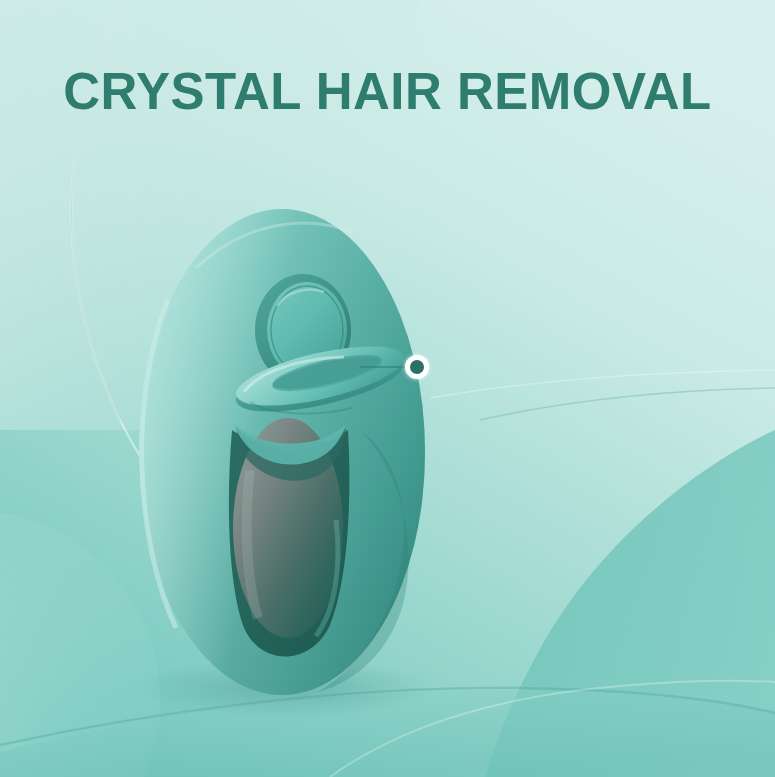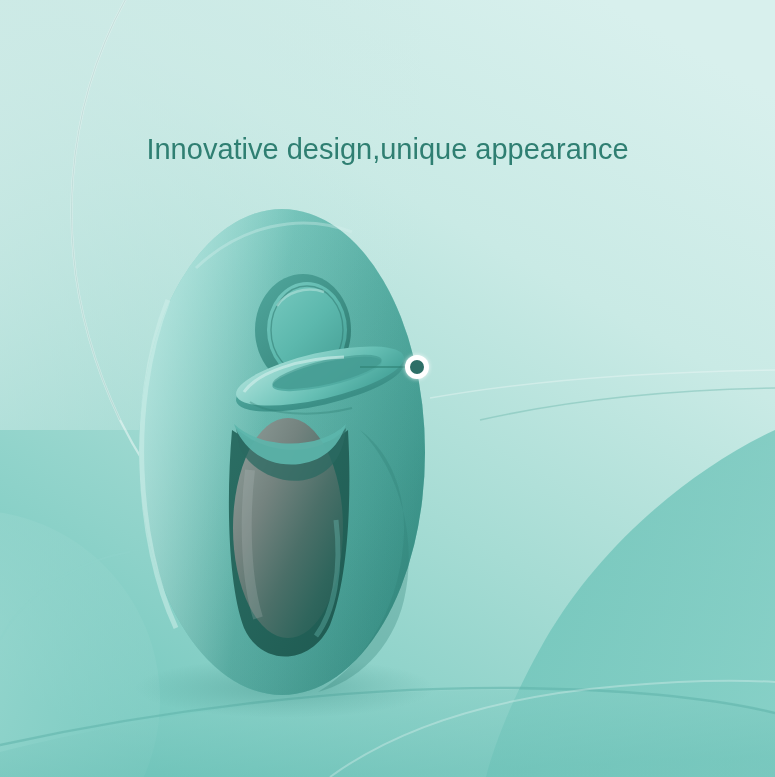--- a/index.html
+++ b/index.html
@@ -230,17 +230,17 @@
         <ellipse cx="327" cy="372" rx="56" ry="12" transform="rotate(-13 327 372)" fill="#3e938a" opacity="0.55"></ellipse>
         <path d="M244 392 C258 372 300 358 344 357" fill="none" stroke="#d3f0ec" stroke-opacity="0.6" stroke-width="3"></path>
         <path d="M250 402 C268 414 312 418 352 408" fill="none" stroke="#2f7d74" stroke-opacity="0.35" stroke-width="2"></path>
       </g>
     </g>
 
     <path d="M417 367 L417 367" fill="none" stroke="#2f8275" stroke-width="1.5"></path>
     <path d="M360 367 L417 367" fill="none" stroke="#2f8275" stroke-opacity="0.8" stroke-width="1.6"></path>
   </svg>
 
-  <div class="subhead">Innovative design,unique appearance</div>
+  <div class="headline">CRYSTAL HAIR REMOVAL</div>
 
   <div class="callout-dot"></div>
 
 </div>
 
 </body></html>

